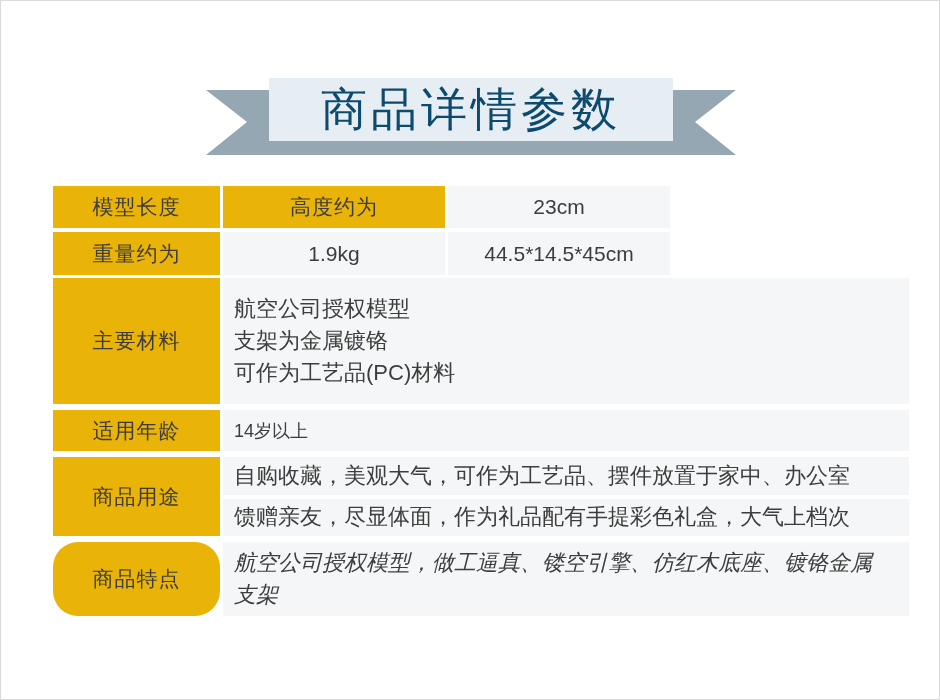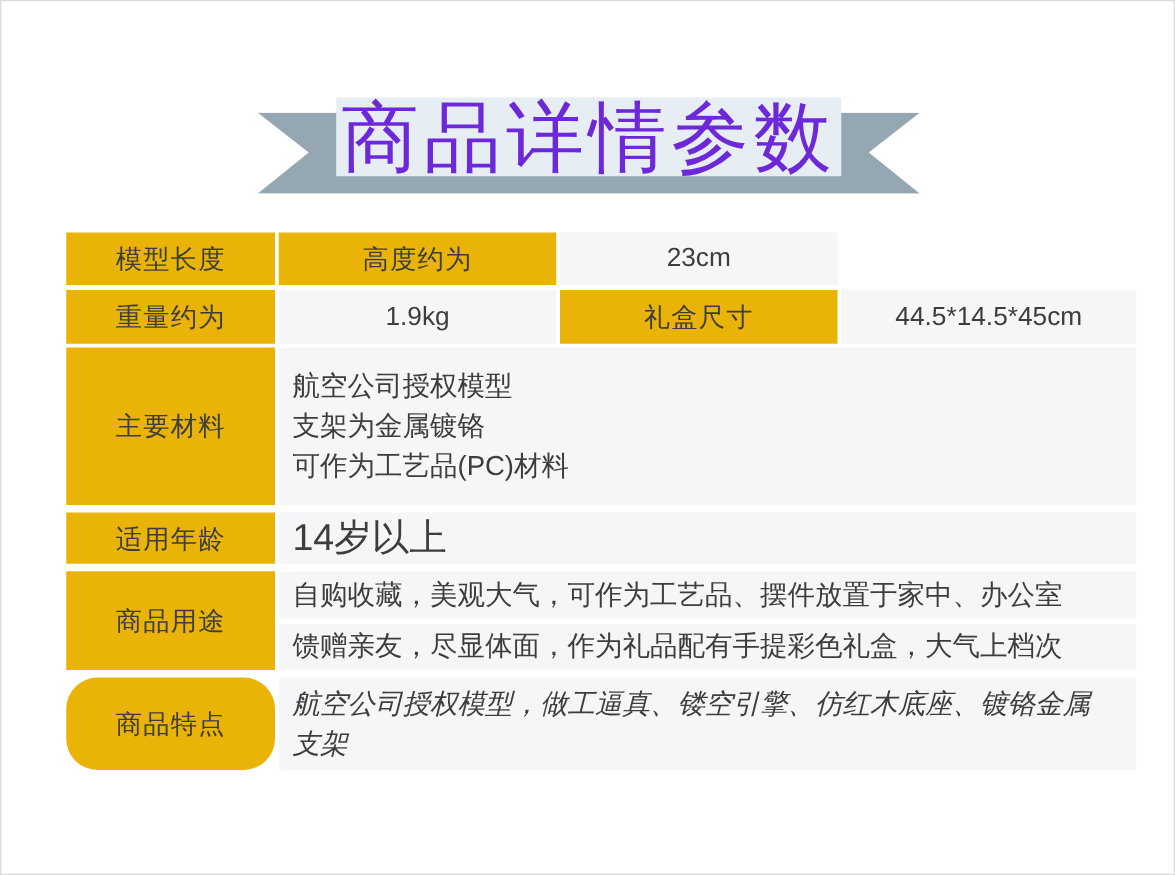--- a/index.html
+++ b/index.html
@@ -31,24 +31,24 @@
     top: 77px;
     width: 404px;
     height: 63px;
     background: #e6eef4;
     z-index: 2;
     display: flex;
     align-items: center;
     justify-content: center;
   }
   .banner-title {
-    font-size: 62px;
+    font-size: 46px;
     font-weight: 500;
     letter-spacing: 4px;
-    color: #6d28d9;
+    color: #0c4a6e;
     white-space: nowrap;
   }
 
   
   .spec-table {
     position: absolute;
     left: 52px;
     top: 185px;
     width: 856px;
     font-size: 21px;
@@ -136,36 +136,35 @@
 
     <div class="spec-row r1">
       <div class="cell cell-label">模型长度</div>
       <div class="cell cell-label">高度约为</div>
       <div class="cell cell-value">23cm</div>
     </div>
 
     <div class="spec-row r2">
       <div class="cell cell-label">重量约为</div>
       <div class="cell cell-value">1.9kg</div>
-      <div class="cell cell-label">礼盒尺寸</div>
       <div class="cell cell-value">44.5*14.5*45cm</div>
     </div>
 
     <div class="spec-row r3">
       <div class="cell cell-label">主要材料</div>
       <div class="cell cell-value spanv multiline">
         <span>航空公司授权模型</span>
         <span>支架为金属镀铬</span>
         <span>可作为工艺品(PC)材料</span>
       </div>
     </div>
 
     <div class="spec-row r4">
       <div class="cell cell-label">适用年龄</div>
-      <div class="cell cell-value spanv" style="font-size:30px;">14岁以上</div>
+      <div class="cell cell-value spanv" style="font-size:18px;">14岁以上</div>
     </div>
 
     <div class="spec-row r5">
       <div class="cell cell-label">商品用途</div>
       <div class="cell cell-stack">
         <div class="subline">自购收藏，美观大气，可作为工艺品、摆件放置于家中、办公室</div>
         <div class="subline">馈赠亲友，尽显体面，作为礼品配有手提彩色礼盒，大气上档次</div>
       </div>
     </div>
 

